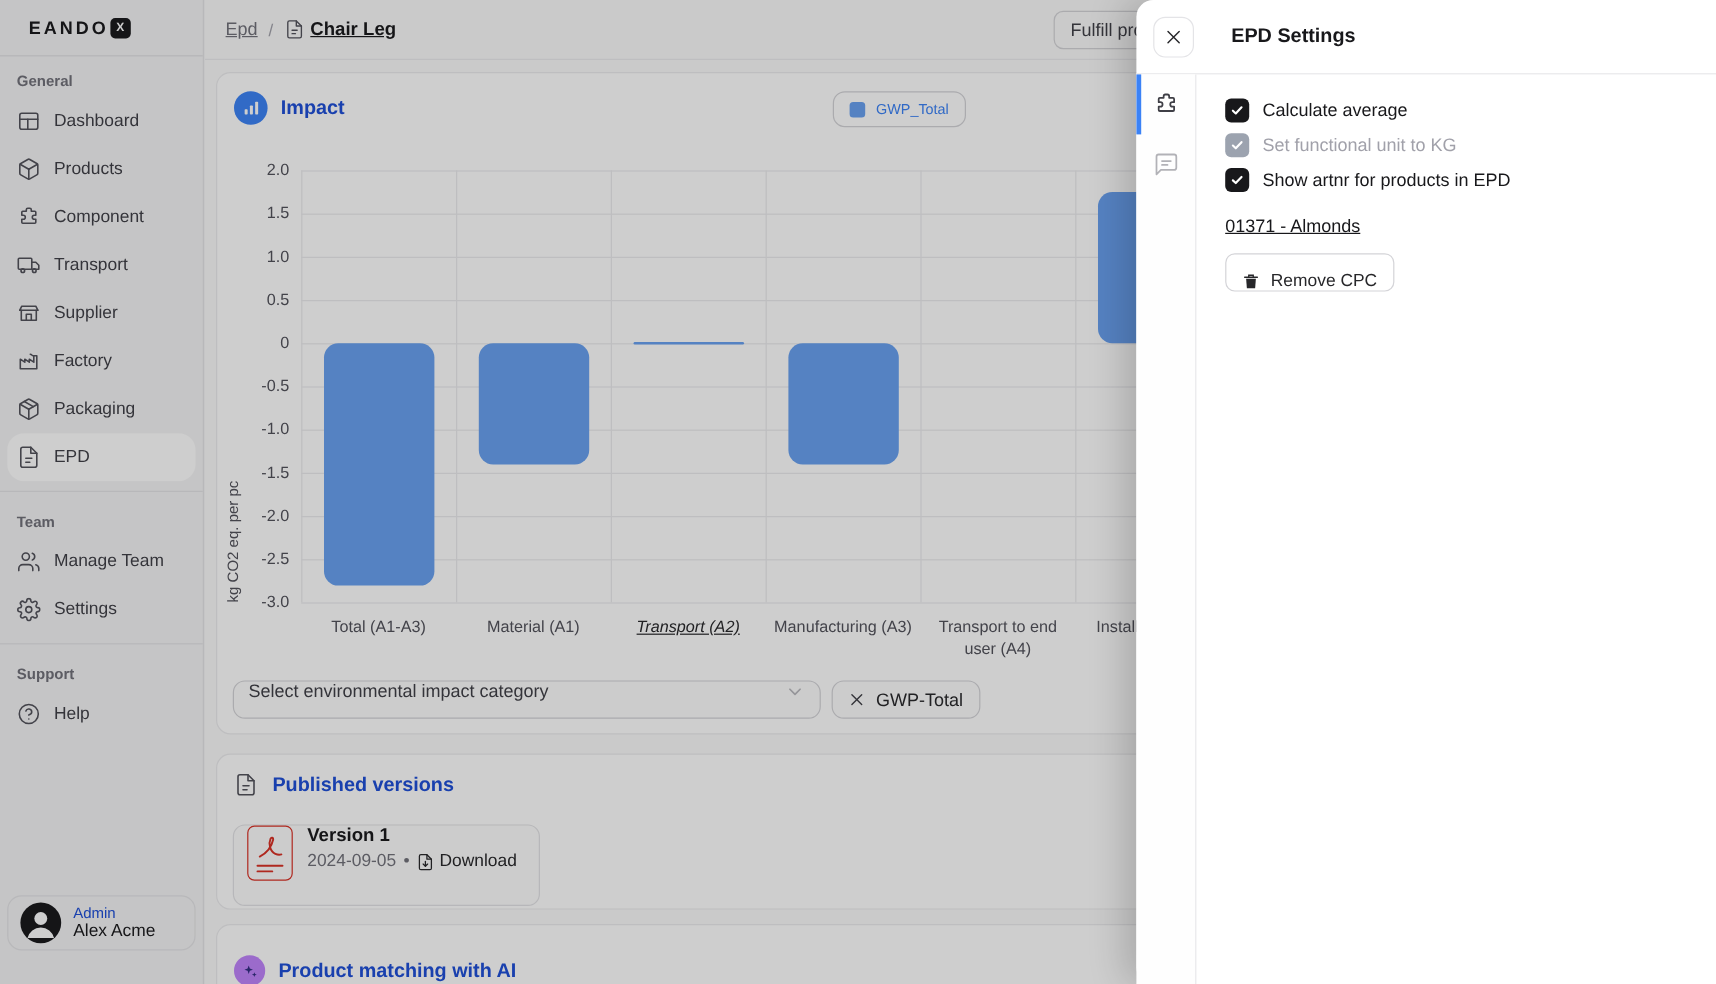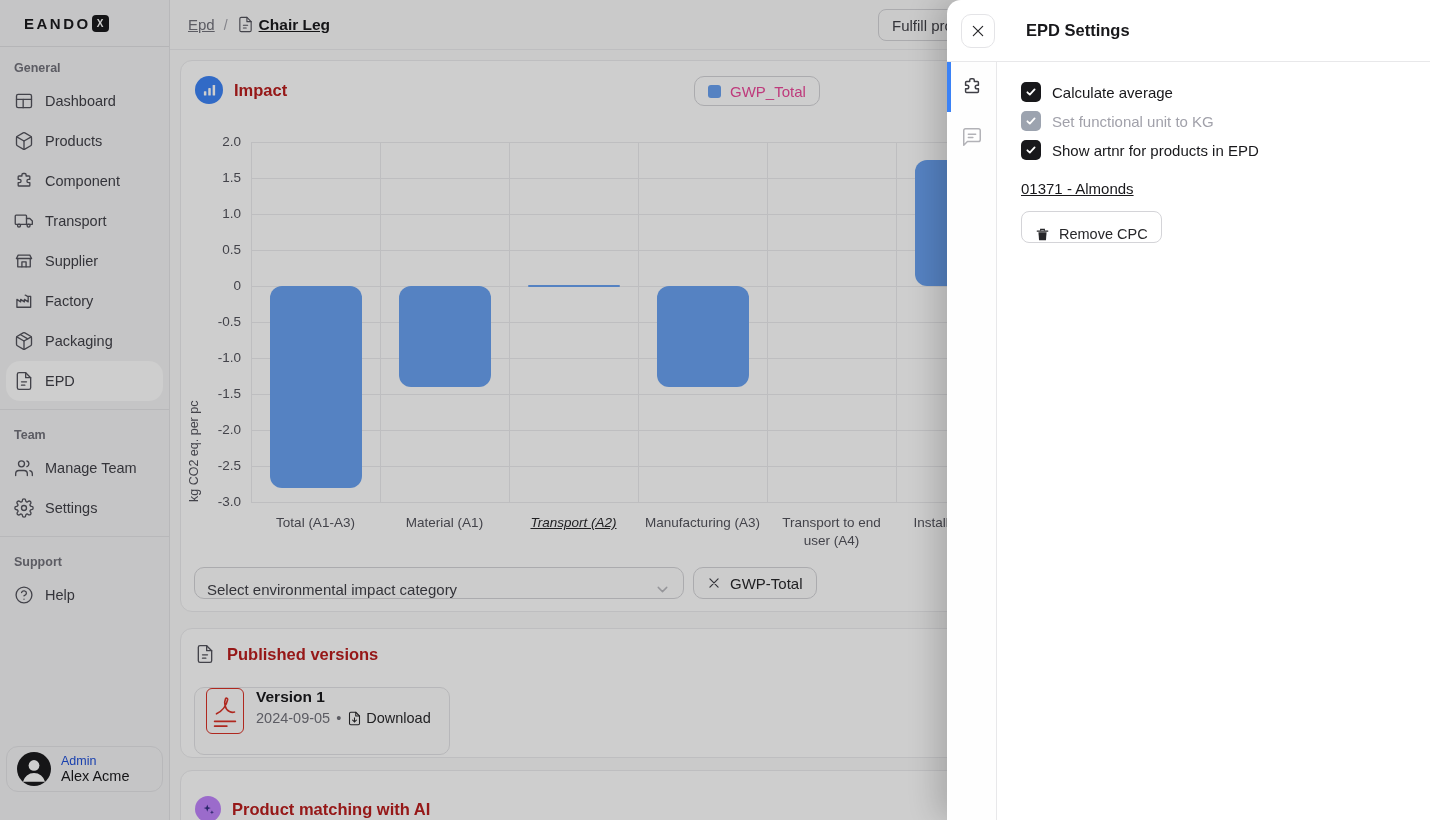--- a/index.html
+++ b/index.html
@@ -26,40 +26,40 @@
   .main { position:absolute; left:170px; top:0; width:1260px; height:820px; background:#fafafa; }
   .topbar { height:50px; border-bottom:1px solid #ececee; display:flex; align-items:center; padding:0 18px; position:relative; }
   .crumb-a { font-size:15px; color:#71717a; text-decoration:underline; }
   .crumb-sep { font-size:14px; color:#a1a1aa; margin:0 9px; }
   .crumb-ic { width:17px; height:17px; stroke:#52525b; fill:none; stroke-width:1.6; stroke-linecap:round; stroke-linejoin:round; margin-right:5px; }
   .crumb-b { font-size:15.5px; color:#18181b; font-weight:600; text-decoration:underline; }
   .fulfill-btn { position:absolute; left:708px; top:9px; height:32px; padding:0 13px; background:#fafafa; border:1px solid #d4d4d8; border-radius:8px; font-size:15px; color:#3f3f46; white-space:nowrap; cursor:pointer; font-family:inherit; }
 
   .card { position:absolute; left:10px; width:1210px; background:#fff; border:1px solid #ececee; border-radius:12px; }
   .card-head { display:flex; align-items:center; gap:11px; padding:15px 14px 0; }
-  .card-title { font-size:16.5px; font-weight:700; color:#b91c1c; }
+  .card-title { font-size:16.5px; font-weight:700; color:#1d4ed8; }
   .round-ic { width:28px; height:28px; border-radius:50%; display:flex; align-items:center; justify-content:center; flex:none; }
   .doc-head-ic { width:20px; height:20px; stroke:#52525b; fill:none; stroke-width:1.6; stroke-linecap:round; stroke-linejoin:round; }
 
   
   #impact-card { top:60px; height:552px; }
   .legend-chip { position:absolute; left:513px; top:15px; height:30px; border:1px solid #d4d4d8; border-radius:10px; display:flex; align-items:center; gap:9px; padding:0 13px; background:#fff; }
   .legend-sq { width:13px; height:13px; border-radius:3px; }
-  .legend-lb { font-size:15px; color:#ec4899; }
+  .legend-lb { font-size:12px; color:#3b82f6; }
 
   #chart { position:absolute; left:70px; top:81px; }
   .hgrid { position:absolute; left:0; right:0; height:1px; background:#ececee; }
   .vgrid { position:absolute; top:0; bottom:0; width:1px; background:#ececee; }
   .ytick { position:absolute; left:-50px; width:40px; text-align:right; font-size:13.5px; color:#52525b; }
   .ylab  { position:absolute; left:-64px; top:0; bottom:0; display:flex; align-items:center; writing-mode:vertical-rl; transform:rotate(180deg); font-size:12.5px; color:#52525b; }
   .bar { position:absolute; border-radius:12px; }
   .xlabel { position:absolute; text-align:center; font-size:13.5px; color:#52525b; line-height:18px; cursor:pointer; }
   .xlabel.sel { color:#27272a; text-decoration:underline; }
 
-  .select-box { position:absolute; left:13px; top:506px; width:490px; height:32px; border:1px solid #d4d4d8; border-radius:10px; background:#fdfdfd; display:flex; align-items:flex-end; padding:0 12px; cursor:pointer; }
+  .select-box { position:absolute; left:13px; top:506px; width:490px; height:32px; border:1px solid #d4d4d8; border-radius:10px; background:#fdfdfd; display:flex; align-items:flex-start; padding:0 12px; cursor:pointer; }
   .select-txt { font-size:15px; color:#3f3f46; flex:1; }
   .chev { width:17px; height:17px; stroke:#b9b9be; fill:none; stroke-width:2; stroke-linecap:round; stroke-linejoin:round; }
   .gwp-chip { position:absolute; left:512px; top:506px; height:32px; border:1px solid #d4d4d8; border-radius:10px; background:#fdfdfd; display:flex; align-items:center; gap:9px; padding:0 13px; cursor:pointer; }
   .gwp-x { width:14px; height:14px; stroke:#3f3f46; stroke-width:2; stroke-linecap:round; fill:none; }
   .gwp-lb { font-size:15px; color:#27272a; }
 
   
   #pub-card { top:628px; height:130px; }
   .ver-box { position:absolute; left:13px; top:58px; width:256px; height:68px; border:1px solid #e3e3e6; border-radius:10px; background:#fdfdfd; display:flex; gap:12px; padding:0 11px; }
   .pdf-ic { width:38px; height:46px; border:1.5px solid #d93025; border-radius:6px; flex:none; }

